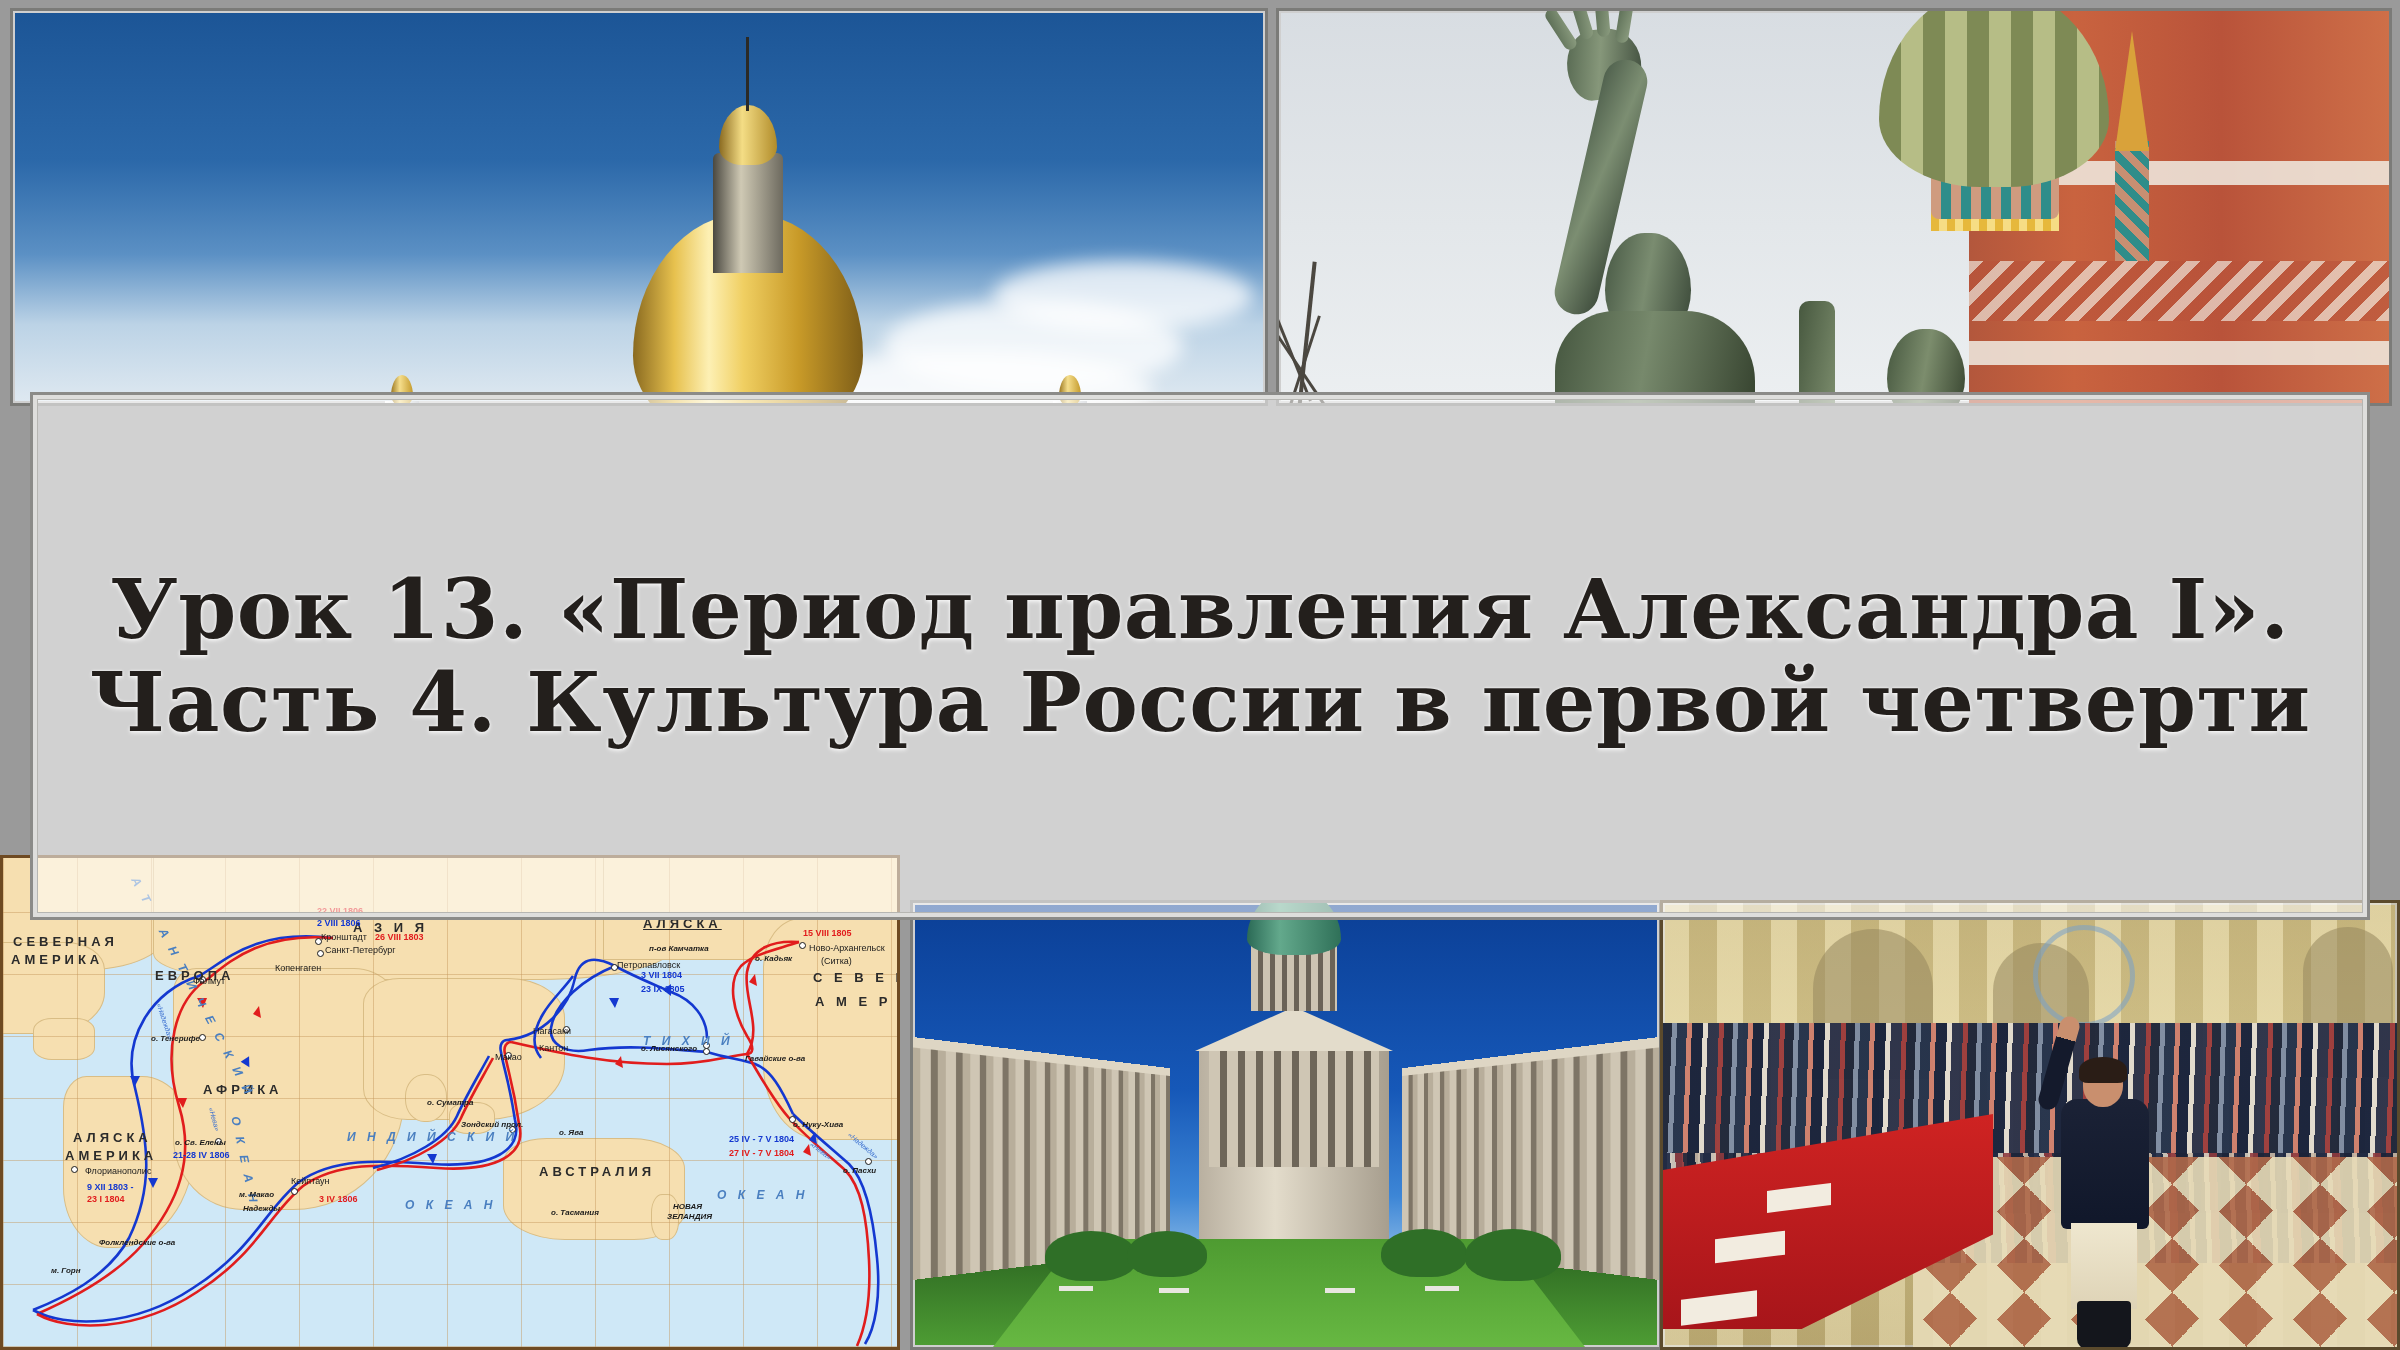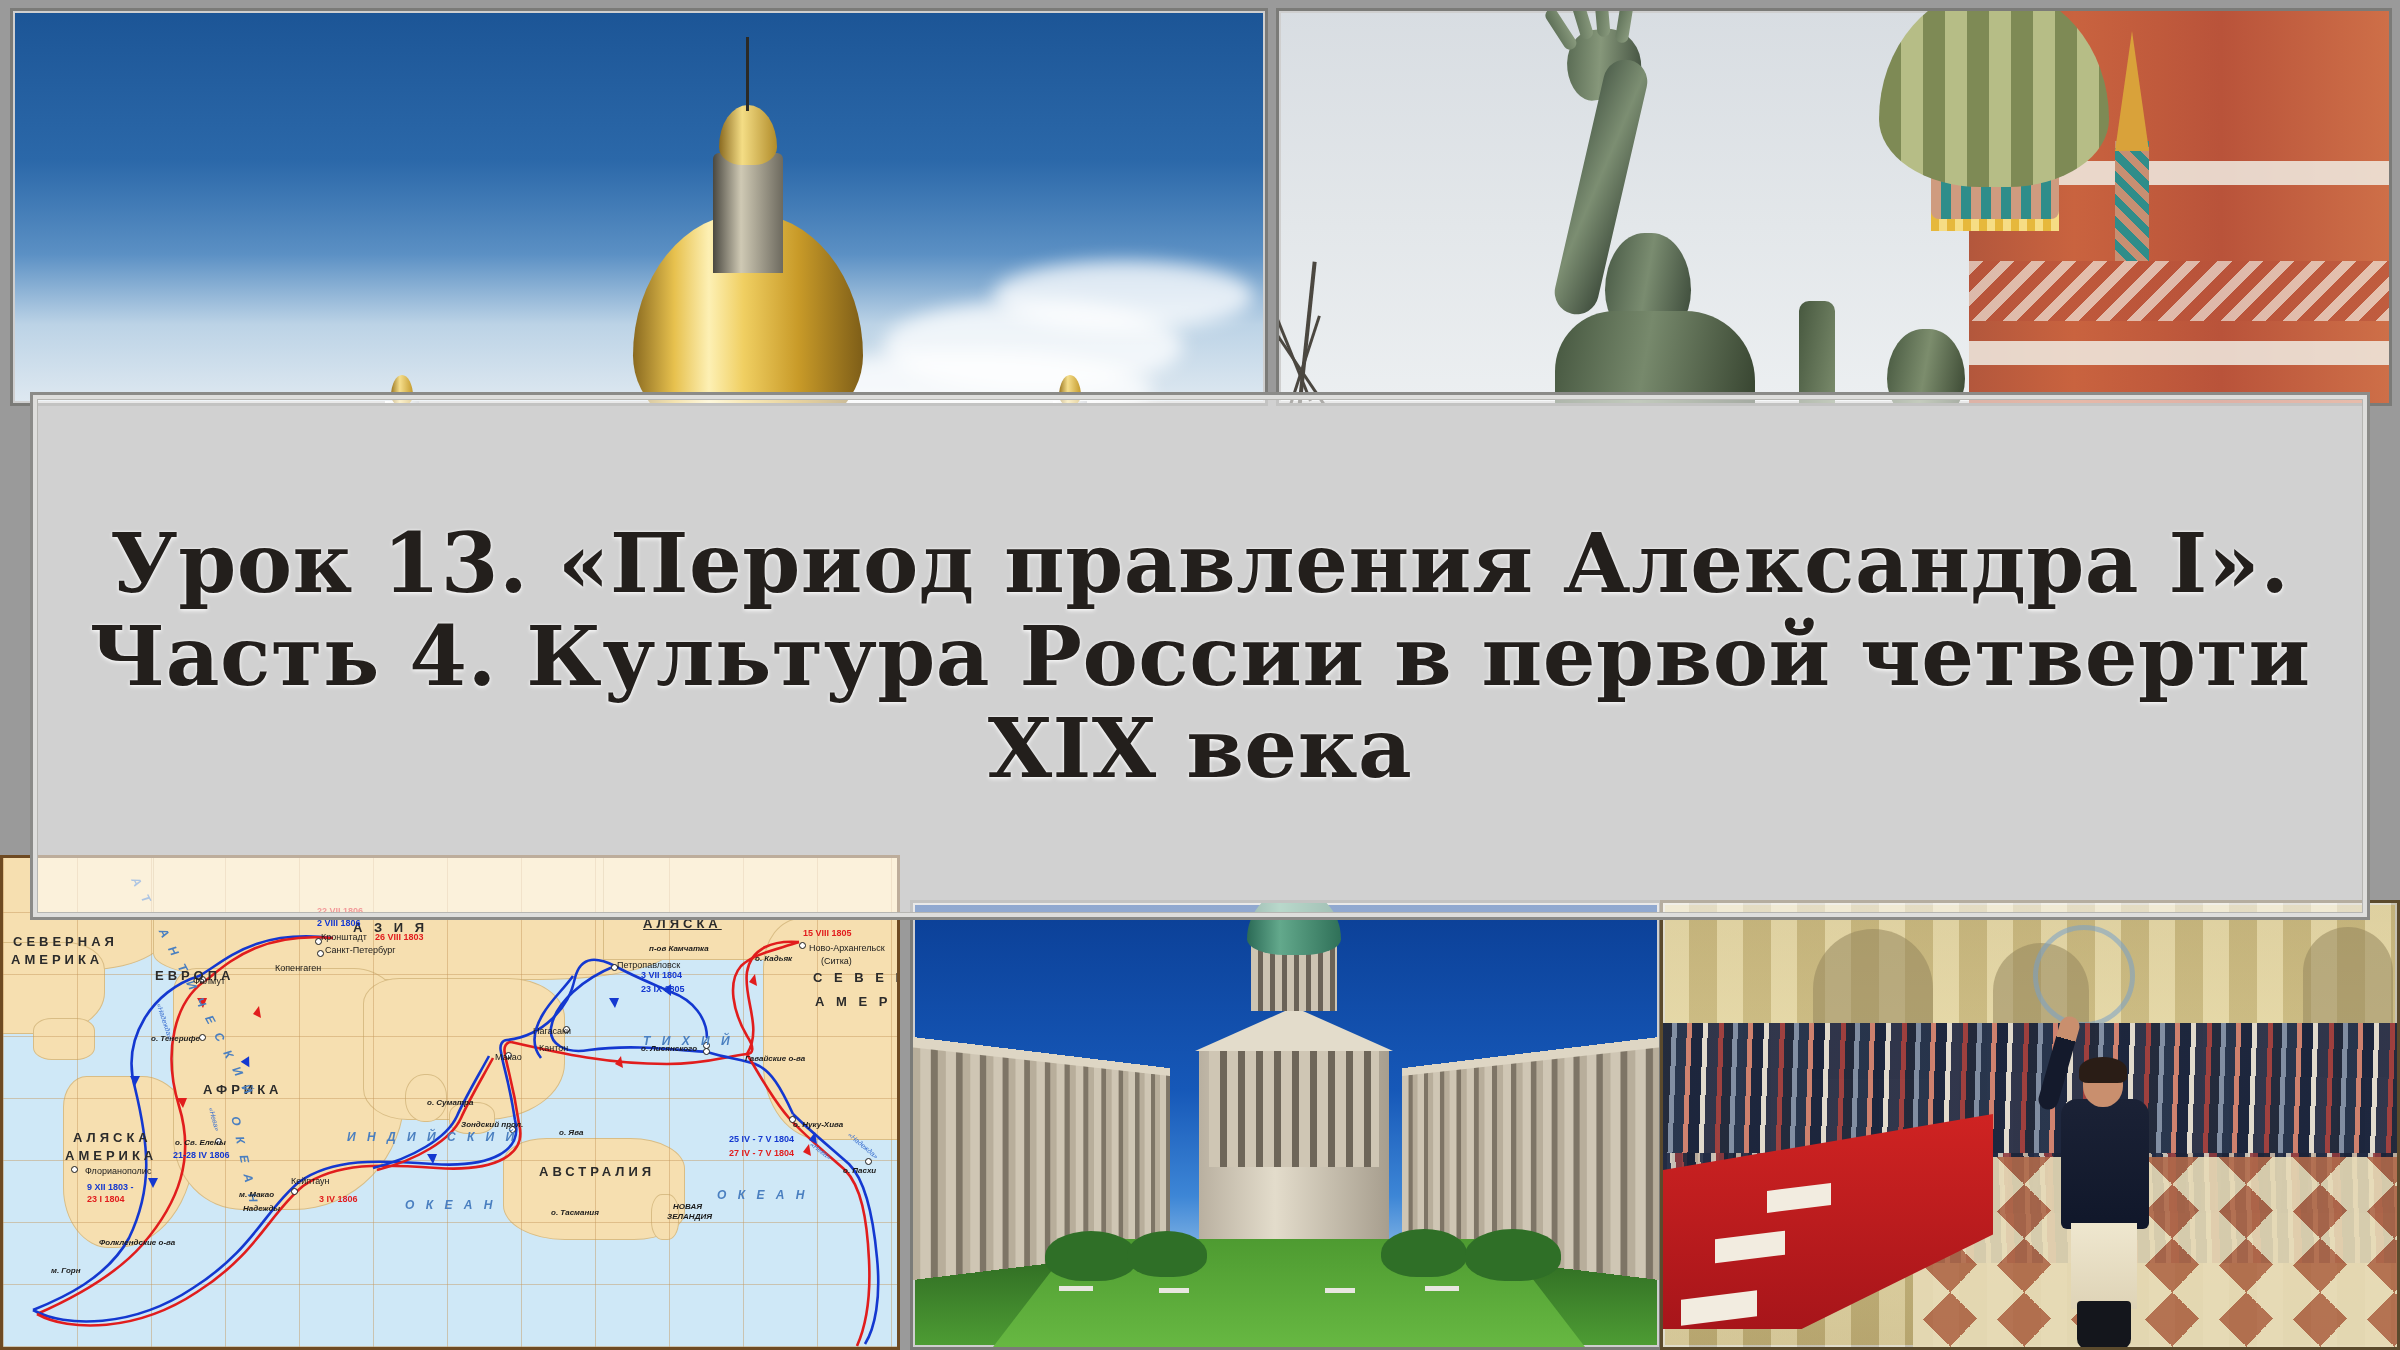--- a/index.html
+++ b/index.html
@@ -391,17 +391,16 @@
     <div class="rp-pushkin-head"></div>
     <div class="rp-pushkin-hair"></div>
     <div class="rp-pushkin-legs"></div>
     <div class="rp-pushkin-boots"></div>
   </div>
 
   <div id="title-box">
     <div id="title-text">
       <span class="ln">Урок 13. «Период правления Александра I».</span>
       <span class="ln">Часть 4. Культура России в первой четверти</span>
-      <span class="ln">XIX века</span>
     </div>
   </div>
 
 </div>
 
 </body></html>

